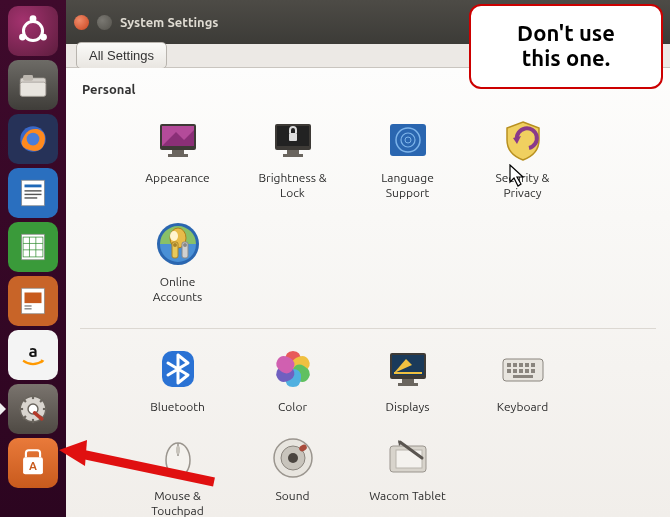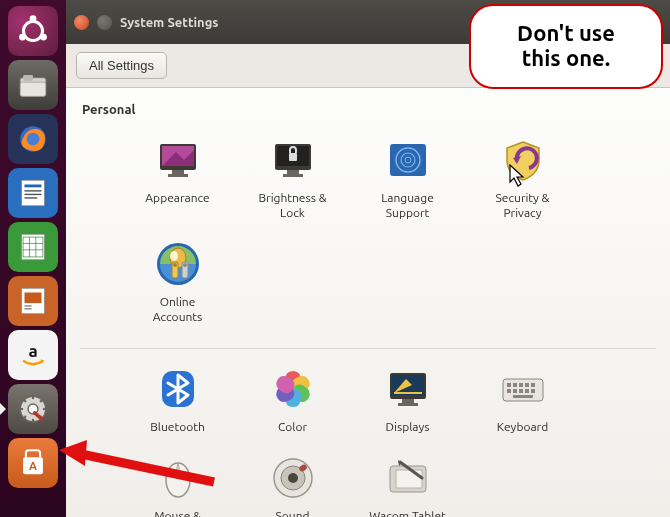--- a/index.html
+++ b/index.html
@@ -68,21 +68,21 @@
     font-size: 13px;
   }
   .win-btn {
     width: 15px; height: 15px; border-radius: 50%;
     display: inline-block;
   }
   .win-close { background: radial-gradient(circle at 35% 35%, #f08b6a, #c9441e); }
   .win-min { background: radial-gradient(circle at 35% 35%, #7a7872, #54524c); }
 
   .toolbar {
-    height: 44px;
+    height: 24px;
     background: #ece9e5;
     border-bottom: 1px solid #c9c5bf;
     display: flex; align-items: center;
     padding: 0 10px;
   }
   .all-settings-btn {
     background: linear-gradient(#fafaf8, #e9e6e1);
     border: 1px solid #b8b4ae;
     border-radius: 5px;
     padding: 5px 12px;
@@ -131,21 +131,21 @@
     white-space: pre-line;
   }
 
   
   .callout {
     position: absolute;
     left: 469px; top: 4px;
     width: 194px;
     background: #fff;
     border: 2px solid #c00;
-    border-radius: 24px;
+    border-radius: 12px;
     padding: 14px 10px 16px 10px;
     font-weight: bold;
     font-size: 22px;
     text-align: center;
     color: #000;
     line-height: 1.15;
     z-index: 50;
   }
   .callout-tail {
     position: absolute;

